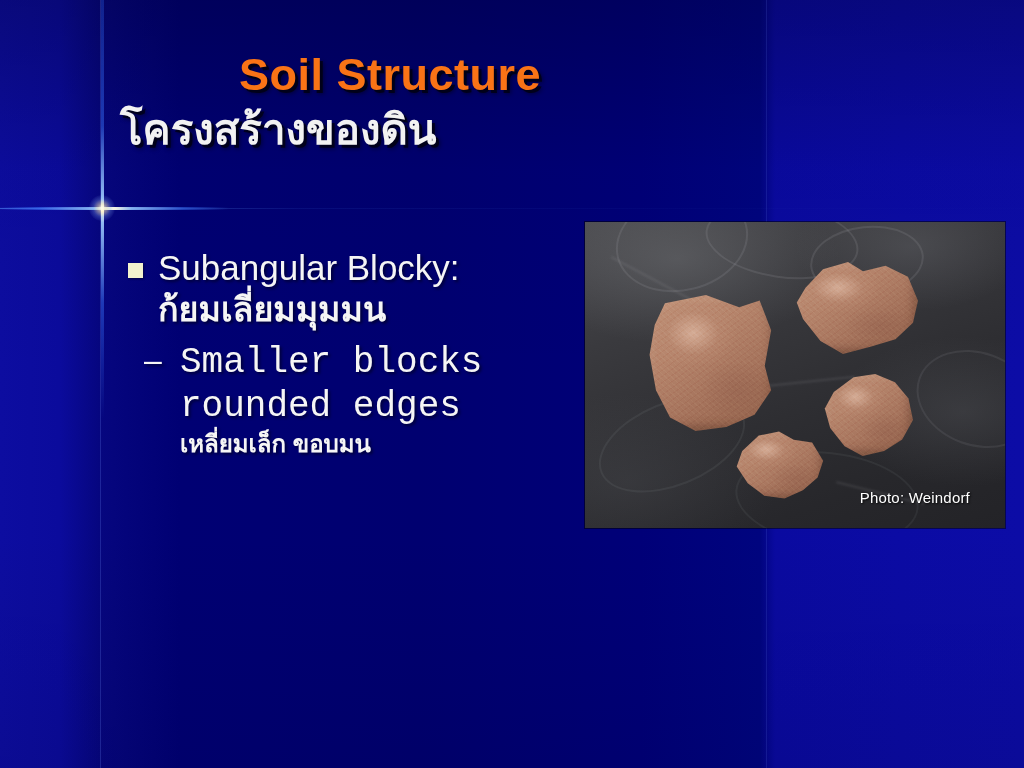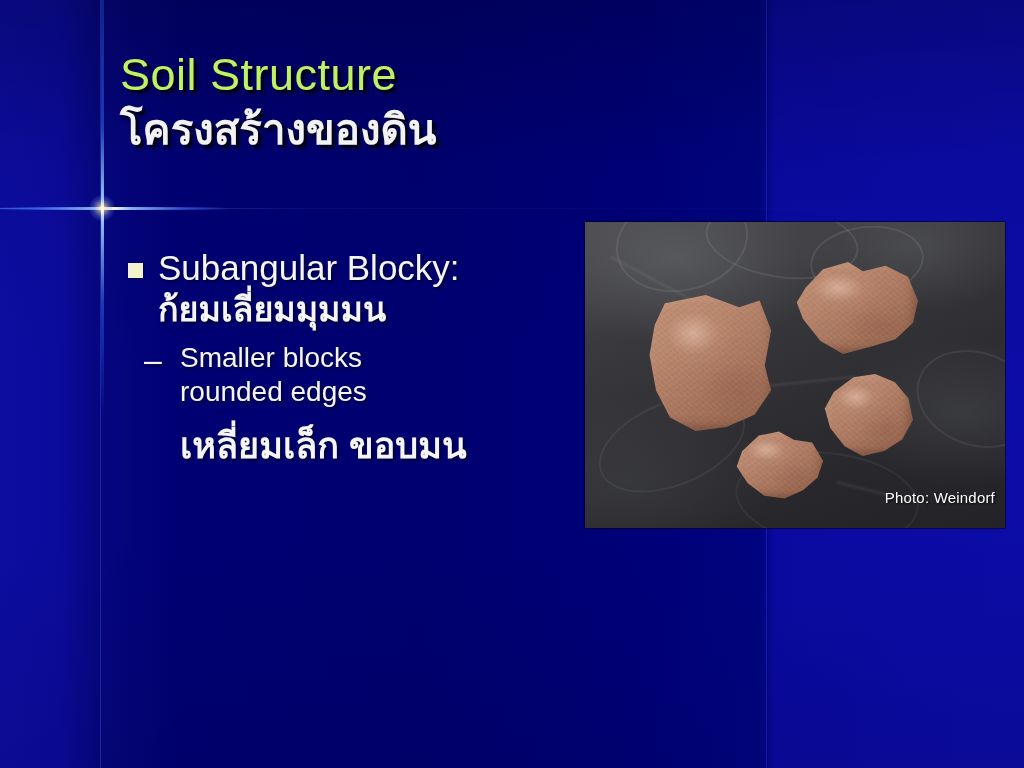--- a/index.html
+++ b/index.html
@@ -118,26 +118,27 @@
 
   
   #title-block {
     position: absolute;
     left: 120px;
     top: 52px;
     width: 540px;
   }
   .title-en {
     font-size: 45px;
-    font-weight: normal;
-    color: #bef264;
+    font-weight: bold;
+    color: #f97316;
     letter-spacing: 0.5px;
     line-height: 1.02;
     text-shadow: 3px 3px 0 rgba(0,0,0,0.62), 4px 4px 4px rgba(0,0,0,0.45);
     white-space: nowrap;
+    text-align: center;
   }
   .title-th {
     font-size: 42px;
     font-weight: bold;
     color: #f2f2f2;
     line-height: 1.12;
     margin-top: 8px;
     text-shadow: 3px 3px 0 rgba(0,0,0,0.62), 4px 4px 4px rgba(0,0,0,0.45);
     white-space: nowrap;
   }
@@ -185,22 +186,22 @@
   }
   .dash-bullet {
     position: absolute;
     left: 22px;
     top: 0;
     font-size: 32px;
     color: #f5f5f5;
     line-height: 1.2;
     text-shadow: 2px 2px 3px rgba(0,0,0,0.5);
   }
-  .lvl2 .line-en { font-size: 28px; line-height: 1.22; }
-  .lvl2 .line-th { font-size: 36px; line-height: 1.2; margin-top: 15px; }
+  .lvl2 .line-en { font-size: 36px; line-height: 1.22; font-family: Liberation Mono, monospace; }
+  .lvl2 .line-th { font-size: 24px; line-height: 1.2; margin-top: 1px; }
 
   
   #photo {
     position: absolute;
     left: 585px;
     top: 222px;
     width: 420px;
     height: 306px;
     overflow: hidden;
     box-shadow: 0 0 0 1px rgba(0,0,0,0.5);
@@ -275,21 +276,21 @@
   }
   
   .ped-d {
     left: 148px; top: 208px; width: 92px; height: 70px;
     border-radius: 28% 22% 26% 24% / 26% 24% 28% 22%;
     clip-path: polygon(10% 30%, 28% 8%, 50% 2%, 66% 14%, 86% 18%, 98% 44%, 92% 68%, 76% 86%, 56% 98%, 34% 94%, 16% 76%, 4% 52%);
   }
 
   .photo-credit {
     position: absolute;
-    right: 10px;
+    right: 35px;
     bottom: 22px;
     font-size: 15px;
     color: #ffffff;
     text-shadow: 1px 1px 2px rgba(0,0,0,0.85);
     letter-spacing: 0.2px;
   }
 </style>
 </head>
 <body>
 

